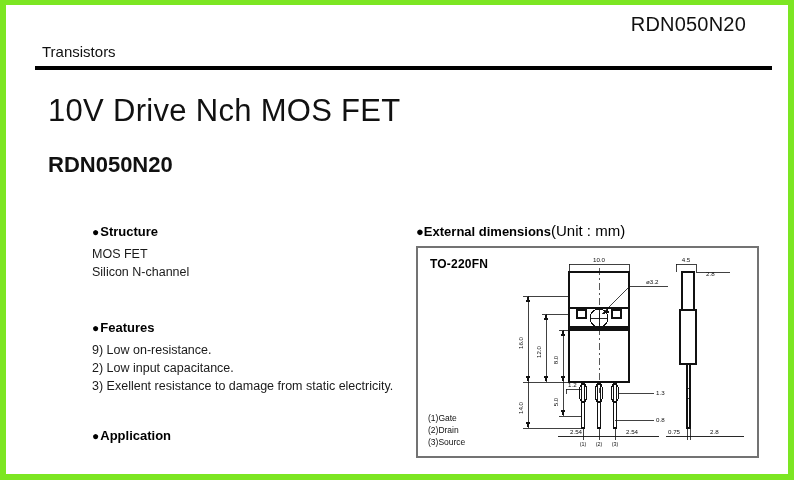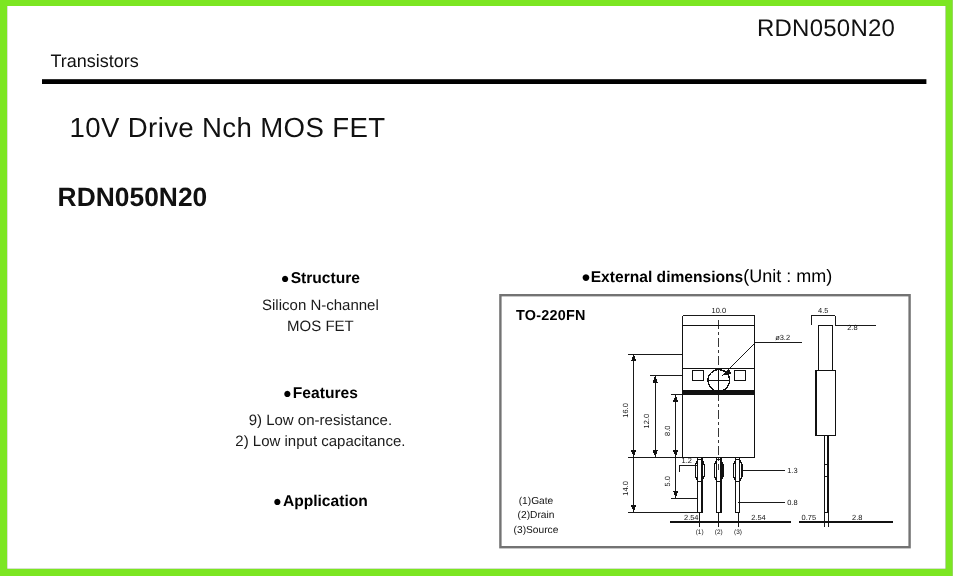--- a/index.html
+++ b/index.html
@@ -9,27 +9,26 @@
     background: #ffffff;
   }
   body {
     font-family: "Liberation Sans", sans-serif;
   }
   .page {
     position: relative;
     width: 794px;
     height: 480px;
     box-sizing: border-box;
-    background: #a3a3a3;
+    background: #c4b5fd;
     border-left: 6px solid #7ce622;
     border-top: 5px solid #7ce622;
     border-right: 6px solid #7ce622;
     border-bottom: 6px solid #7ce622;
     overflow: hidden;
-    text-align: center;
   }
   .sheet {
     position: relative;
     width: 100%;
     height: 100%;
     background: #ffffff;
   }
 
   
   .part-no-top {
@@ -53,23 +52,23 @@
     left: 29px;
     top: 61px;
     width: 737px;
     height: 4px;
     background: #000;
   }
 
   
   .main-title {
     position: absolute;
-    left: 52px;
+    left: 42px;
     top: 88px;
-    font-size: 23px;
+    font-size: 31px;
     color: #111;
     white-space: nowrap;
     letter-spacing: 0.3px;
   }
   .part-title {
     position: absolute;
     left: 42px;
     top: 147px;
     font-size: 22px;
     font-weight: bold;
@@ -167,30 +166,31 @@
     <div class="rule"></div>
 
     <div class="main-title">10V Drive  Nch  MOS FET</div>
     <div class="part-title">RDN050N20</div>
 
     <div class="left-col">
 
       <div class="sec-head">
         <span class="bullet">●</span><span>Structure</span>
       </div>
+      <div class="body-line">MOS FET</div>
       <div class="body-line">Silicon N-channel</div>
-      <div class="body-line">MOS FET</div>
 
       <div class="gap-a"></div>
 
       <div class="sec-head">
         <span class="bullet">●</span><span>Features</span>
       </div>
       <div class="body-line">9) Low on-resistance.</div>
       <div class="body-line">2) Low input capacitance.</div>
+      <div class="body-line">3) Exellent resistance to damage from static electricity.</div>
 
       <div class="gap-b"></div>
 
       <div class="sec-head">
         <span class="bullet">●</span><span>Application</span>
       </div>
     </div>
 
     <div class="right-col">
       <div class="dim-head">

